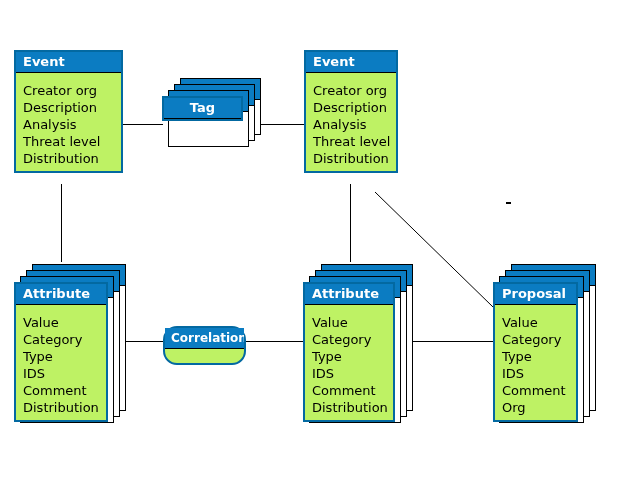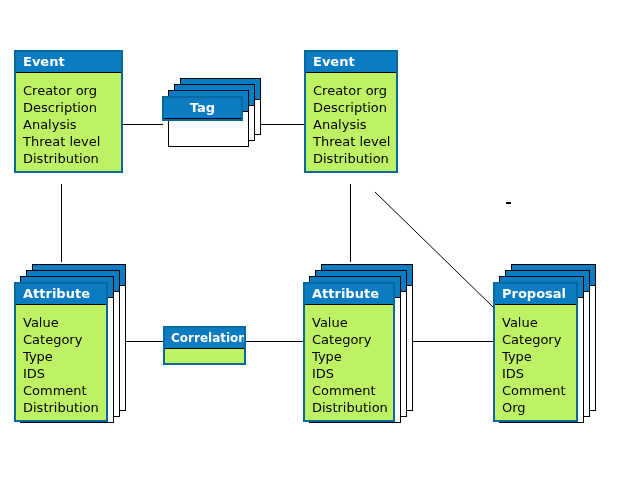--- a/index.html
+++ b/index.html
@@ -173,21 +173,21 @@
     <div class="body">
       <div class="attr">Value</div>
       <div class="attr">Category</div>
       <div class="attr">Type</div>
       <div class="attr">IDS</div>
       <div class="attr">Comment</div>
       <div class="attr">Distribution</div>
     </div>
   </div>
 
-  <div class="entity empty-body" style="left:163px; top:326px; width:83px;">
+  <div class="entity empty-body" style="left:163px; top:326px; width:83px;border-radius:14px;">
     <div class="hdr" style="font-size:12px; padding:0 6px;">Correlation</div>
     <div class="body"></div>
   </div>
 
   <div class="stack-layer" style="left:321px; top:264px; width:92px; height:147px;">
       <div class="cap"></div>
     </div>
   <div class="stack-layer" style="left:315px; top:270px; width:92px; height:147px;">
       <div class="cap"></div>
     </div>

